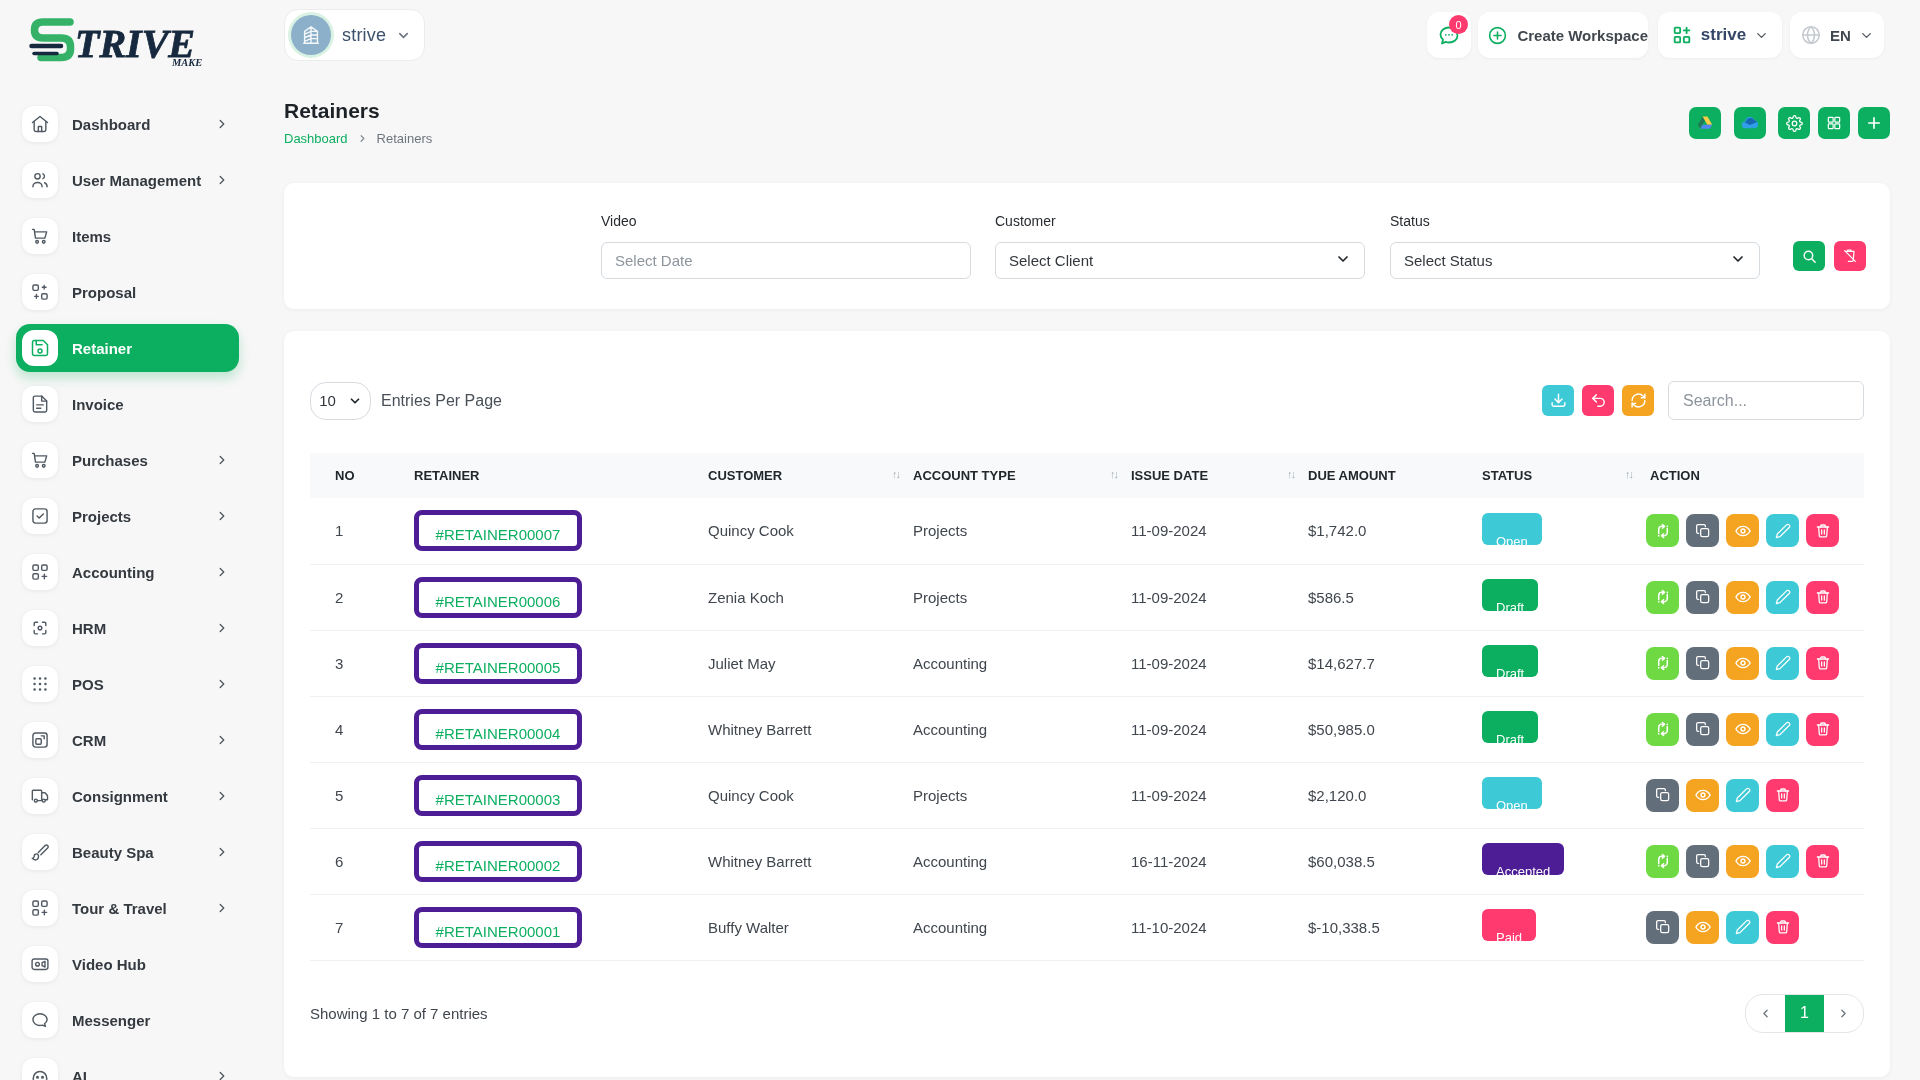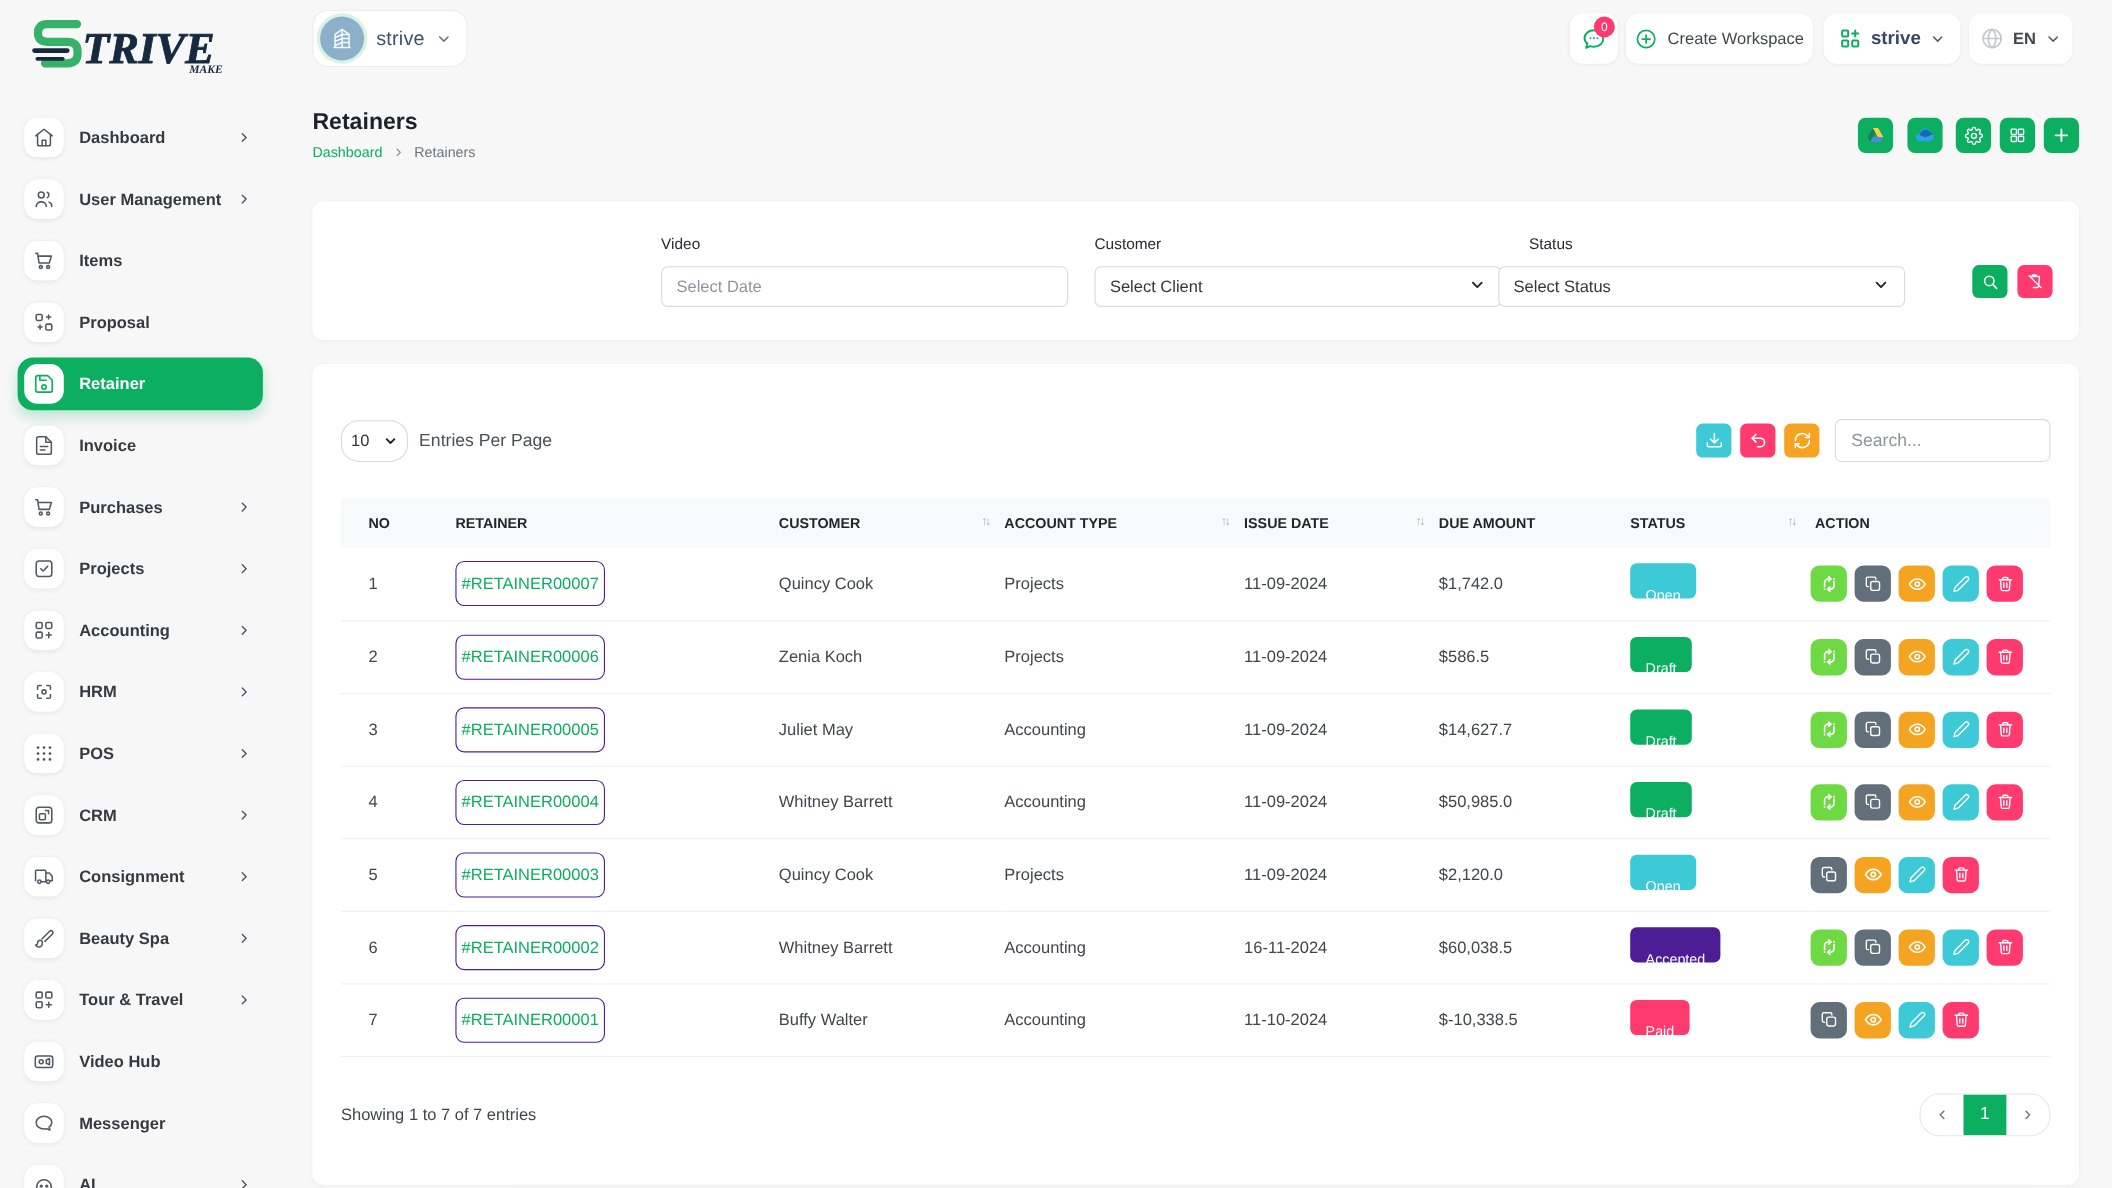--- a/index.html
+++ b/index.html
@@ -22,21 +22,21 @@
 
 #main { margin-left:255px; padding:0 30px 0 29px; }
 .topbar { display:flex; align-items:center; height:68px; padding-top:2px; }
 .ws-pill { display:flex; align-items:center; background:#fff; border:1px solid #ececec; border-radius:14px; height:52px; padding:0 13px 0 6px; }
 .ws-avatar { width:40px; height:40px; border-radius:50%; background:#8cb0c9; display:flex; align-items:center; justify-content:center; box-shadow:0 0 0 3px #d9f2e3; }
 .ws-name { margin:0 10px 0 11px; font-size:18px; color:#3c516b; letter-spacing:.2px; }
 .topbar-right { margin-left:auto; margin-right:6px; display:flex; align-items:center; }
 .tb-box { background:#fff; border-radius:12px; height:46px; display:flex; align-items:center; box-shadow:0 1px 3px rgba(30,40,60,.05); }
 .chat-btn { width:44px; justify-content:center; position:relative; margin-right:7px; }
 .badge0 { position:absolute; top:3px; right:3px; background:#ff3a6e; color:#fff; width:19px; height:19px; border-radius:50%; font-size:11px; display:flex; align-items:center; justify-content:center; }
-.cw-btn { width:170px; justify-content:center; gap:9px; font-size:15px; color:#40474e; margin-right:10px; }
+.cw-btn { width:170px; justify-content:flex-end; gap:9px; font-size:15px; color:#40474e; margin-right:10px;font-weight:bold; }
 .ws2-btn { width:124px; justify-content:center; gap:8px; font-size:17px; font-weight:700; color:#344767; margin-right:8px; }
 .lang-btn { width:94px; justify-content:center; gap:8px; font-size:15px; font-weight:700; color:#40474e; }
 
 
 .page-head { position:relative; margin-top:31px; height:60px; }
 .page-title { font-size:21px; font-weight:700; color:#1c2227; }
 .crumbs { margin-top:8px; font-size:13px; color:#6e757c; display:flex; align-items:center; gap:9px; }
 .crumbs a { color:#0caf60; text-decoration:none; }
 .head-actions { position:absolute; right:0; top:8px; display:flex; }
 .ha-btn { width:32px; height:32px; border-radius:7px; background:#0caf60; color:#fff; display:flex; align-items:center; justify-content:center; }
@@ -55,21 +55,21 @@
 .pp-select { width:61px; height:38px; border:1px solid #d6dbe0; border-radius:16px; display:flex; align-items:center; justify-content:center; gap:12px; font-size:15px; color:#32373d; }
 .pp-label { margin-left:10px; font-size:16px; color:#495057; }
 .tc-btns { margin-left:auto; display:flex; gap:8px; }
 .tc-btn { width:32px; height:31px; border-radius:6px; display:flex; align-items:center; justify-content:center; color:#fff; }
 .search-box { margin-left:14px; width:196px; height:39px; border:1px solid #d6dbe0; border-radius:6px; font-size:16px; color:#8d949c; display:flex; align-items:center; padding:0 14px; }
 
 table { border-collapse:collapse; table-layout:fixed; width:1554px; margin-top:33px; }
 th { height:45px; background:#f7f9fa; font-size:13px; font-weight:700; color:#22272c; text-align:left; position:relative; }
 td { height:66px; border-bottom:1px solid #eef0f2; font-size:15px; color:#40464d; }
 .sort { position:absolute; top:15px; right:14px; font-size:11px; color:#aab1b7; letter-spacing:-2px; }
-.rchip { display:inline-block; width:136px; height:41px; line-height:39px; text-align:center; border:1px solid #4c1d95; border-radius:8px; color:#0caf60; font-size:15px; }
+.rchip { display:inline-block; width:168px; height:41px; line-height:39px; text-align:center; border:5px solid #4c1d95; border-radius:8px; color:#0caf60; font-size:15px; }
 .status { display:inline-block; height:25px; line-height:25px; padding:16px 14px; border-radius:6px; color:#fff; font-size:13px; }
 .st-open { background:#3ec9d6; }
 .st-draft { background:#0caf60; }
 .st-accepted { background:#4c1d95; }
 .st-paid { background:#ff3a6e; }
 .acts { display:flex; gap:7px; }
 .act { width:33px; height:33px; border-radius:8px; display:flex; align-items:center; justify-content:center; color:#fff; }
 .a-green { background:#6fd943; }
 .a-gray { background:#636e7b; }
 .a-orange { background:#f5a422; }
@@ -452,21 +452,21 @@
   </div>
   <div class="card filter-card">
     <div class="f-label" style="left:317px">Video</div>
     <div class="f-input" style="left:317px">Select Date</div>
     <div class="f-label" style="left:711px">Customer</div>
     <div class="f-input" style="left:711px;color:#32373d">Select Client
       <span class="chev"><svg width="16" height="16" viewBox="0 0 24 24" fill="none" stroke="#23282d" stroke-width="2.6" stroke-linecap="round" stroke-linejoin="round">
             <path d="M6 9l6 6 6-6"></path>
           </svg></span></div>
     <div class="f-label" style="left:1106px">Status</div>
-    <div class="f-input" style="left:1078px;color:#32373d">Select Status
+    <div class="f-input" style="left:1106px;color:#32373d">Select Status
       <span class="chev"><svg width="16" height="16" viewBox="0 0 24 24" fill="none" stroke="#23282d" stroke-width="2.6" stroke-linecap="round" stroke-linejoin="round">
             <path d="M6 9l6 6 6-6"></path>
           </svg></span></div>
     <div class="fc-btn" style="left:1509px;background:#0caf60">
         <svg width="17" height="17" viewBox="0 0 24 24" fill="none" stroke="#fff" stroke-width="2" stroke-linecap="round">
           <circle cx="10.5" cy="10.5" r="6"></circle>
           <path d="M15.5 15.5 20 20"></path>
         </svg>
       </div>
     <div class="fc-btn" style="left:1550px;background:#ff3a6e">

